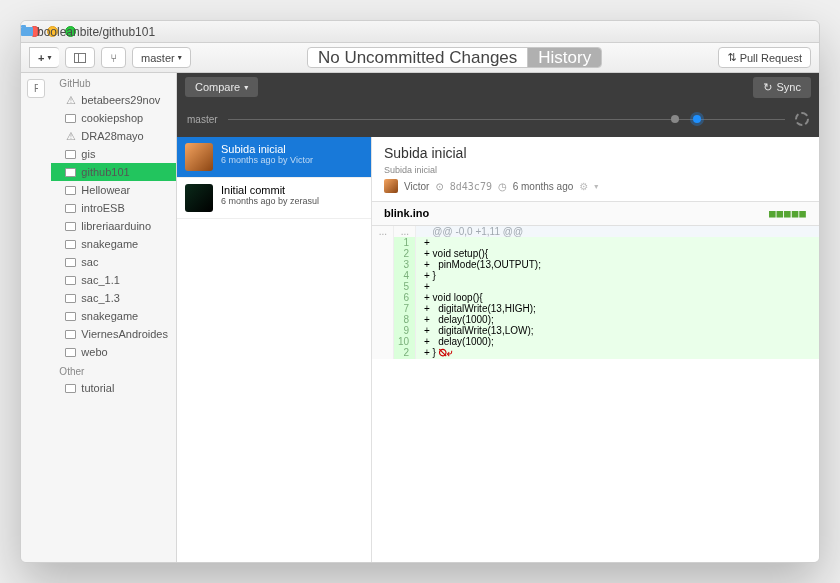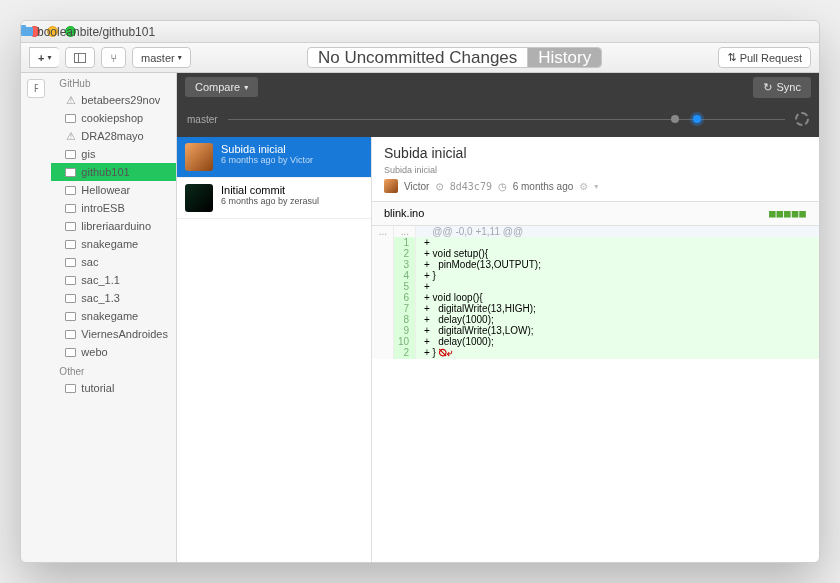--- a/index.html
+++ b/index.html
@@ -54,21 +54,21 @@
 .commit-info { flex: 1; min-width: 0; }
 .commit-title { font-size: 11px; font-weight: 500; white-space: nowrap; overflow: hidden; text-overflow: ellipsis; }
 .commit-meta { font-size: 9px; opacity: 0.7; }
 .detail { flex: 1; display: flex; flex-direction: column; overflow: hidden; }
 .detail-header { padding: 8px 12px; border-bottom: 1px solid #e0e0e0; }
 .detail-title { font-size: 14px; color: #333; margin-bottom: 4px; }
 .detail-sub { font-size: 9px; color: #888; margin-bottom: 4px; }
 .detail-meta { display: flex; align-items: center; gap: 6px; font-size: 10px; color: #666; }
 .mini-avatar { width: 14px; height: 14px; border-radius: 2px; background: linear-gradient(135deg,#f4a460,#8b4513); }
 .sha { color: #999; font-family: Menlo, monospace; text-align: right; }
-.file-row { display: flex; justify-content: space-between; padding: 5px 12px; font-size: 11px; font-weight: 400; border-bottom: 1px solid #e0e0e0; background: #fafafa; }
+.file-row { display: flex; justify-content: space-between; padding: 5px 12px; font-size: 11px; font-weight: 700; border-bottom: 1px solid #e0e0e0; background: #fafafa; }
 .diff-churn { color: #55a532; letter-spacing: 1px; font-family: monospace; }
 .diff { flex: 1; overflow: auto; font-family: Menlo, Consolas, monospace; font-size: 10px; }
 .diff-row { display: flex; }
 .gut { width: 22px; text-align: right; padding-right: 6px; color: #aaa; background: #fafafa; border-right: 1px solid #eee; user-select: none; }
 .gut.add { background: #dbffdb; color: #7ab07a; }
 .line { flex: 1; padding-left: 8px; white-space: pre; }
 .line.hunk { background: #f3f7fb; color: #a0a8b0; }
 .line.add { background: #eaffea; }
 .mark { color: #c00; font-weight: bold; }
 .chev { font-size: 8px; }

